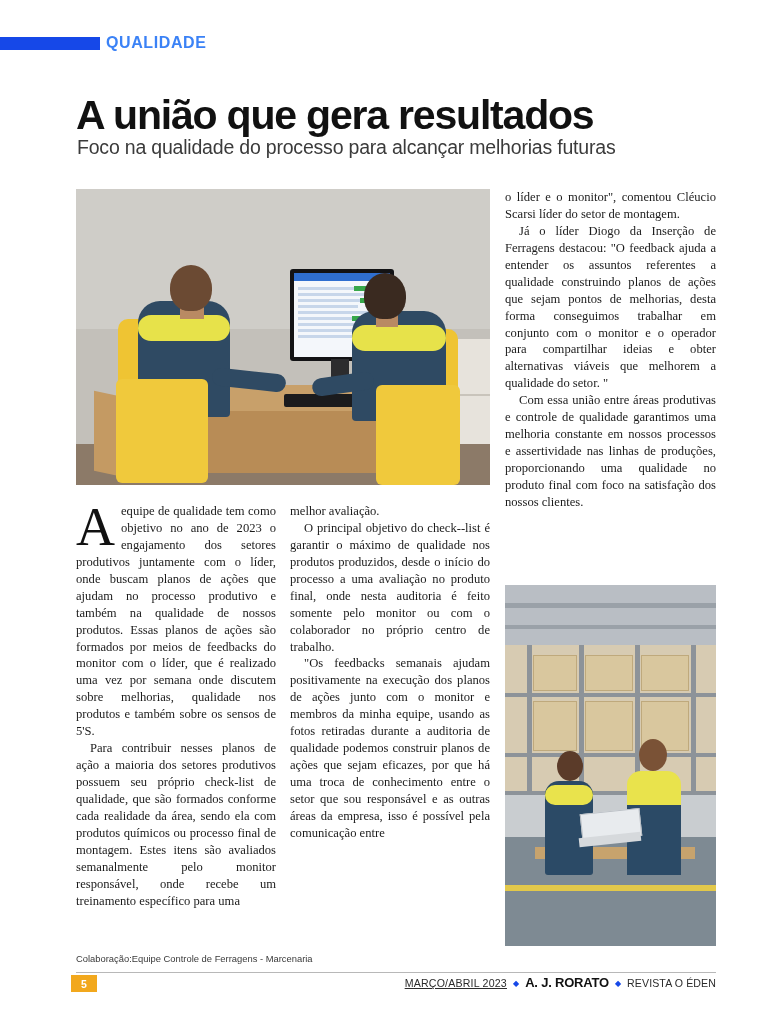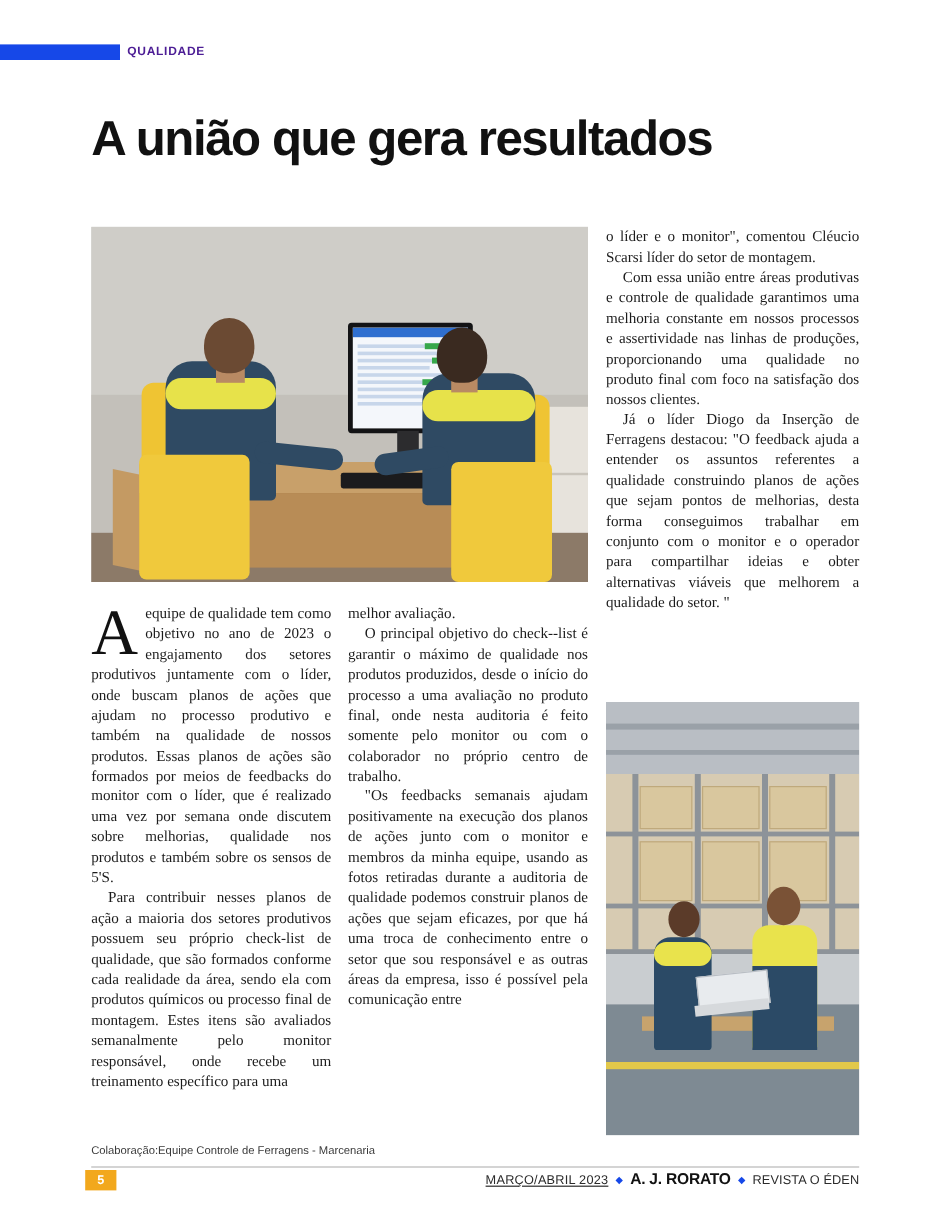--- a/index.html
+++ b/index.html
@@ -33,23 +33,23 @@
   }
   .kicker-bar {
     width: 100px;
     height: 13px;
     background: #1648e8;
     margin-left: 0px;
   }
   .kicker-text {
     font-family: "Liberation Sans", sans-serif;
     font-weight: bold;
-    font-size: 10px;
+    font-size: 16px;
     letter-spacing: 0.6px;
-    color: #4c1d95;
+    color: #3b82f6;
     margin-left: 6px;
   }
 
   .headline {
     position: absolute;
     left: 76px;
     top: 66px;
     width: 640px;
     font-family: "Liberation Sans", sans-serif;
     font-weight: bold;
@@ -239,20 +239,21 @@
 <body>
 
 <div class="page">
 
   <div class="kicker-row">
     <div class="kicker-bar"></div>
     <div class="kicker-text">QUALIDADE</div>
   </div>
 
   <h1 class="headline">A união que gera resultados</h1>
+  <div class="subhead">Foco na qualidade do processo para alcançar melhorias futuras</div>
 
   <div class="photo-top">
     <div class="p1-wall"></div>
     <div class="p1-wall-lower"></div>
     <div class="p1-cabinet"></div>
     <div class="p1-cabinet-line"></div>
     <div class="p1-floor"></div>
 
     <div class="p1-chair-l-back"></div>
     <div class="p1-chair-r-back"></div>
@@ -307,22 +308,22 @@
   </div>
 
   <div class="col col2">
     <p class="first">melhor avaliação.</p>
     <p>O principal objetivo do check--list é garantir o máximo de qualidade nos produtos produzidos, desde o início do processo a uma avaliação no produto final, onde nesta auditoria é feito somente pelo monitor ou com o colaborador no próprio centro de trabalho.</p>
     <p>"Os feedbacks semanais ajudam positivamente na execução dos planos de ações junto com o monitor e membros da minha equipe, usando as fotos retiradas durante a auditoria de qualidade podemos construir planos de ações que sejam eficazes, por que há uma troca de conhecimento entre o setor que sou responsável e as outras áreas da empresa, isso é possível pela comunicação entre</p>
   </div>
 
   <div class="col col3">
     <p class="first">o líder e o monitor", comentou Cléucio Scarsi líder do setor de montagem.</p>
+    <p>Já o líder Diogo da Inserção de Ferragens destacou: "O feedback ajuda a entender os assuntos referentes a qualidade construindo planos de ações que sejam pontos de melhorias, desta forma conseguimos trabalhar em conjunto com o monitor e o operador para compartilhar ideias e obter alternativas viáveis que melhorem a qualidade do setor. "</p>
     <p>Com essa união entre áreas produtivas e controle de qualidade garantimos uma melhoria constante em nossos processos e assertividade nas linhas de produções, proporcionando uma qualidade no produto final com foco na satisfação dos nossos clientes.</p>
-    <p>Já o líder Diogo da Inserção de Ferragens destacou: "O feedback ajuda a entender os assuntos referentes a qualidade construindo planos de ações que sejam pontos de melhorias, desta forma conseguimos trabalhar em conjunto com o monitor e o operador para compartilhar ideias e obter alternativas viáveis que melhorem a qualidade do setor. "</p>
   </div>
 
   <div class="photo-bottom">
     <div class="p2-bg"></div>
     <div class="p2-ceiling"></div>
     <div class="p2-beam" style="left:0; top:18px; width:211px; height:5px;"></div>
     <div class="p2-beam" style="left:0; top:40px; width:211px; height:4px;"></div>
     <div class="p2-rack"></div>
     <div class="p2-rack-shelf" style="top:108px;"></div>
     <div class="p2-rack-shelf" style="top:168px;"></div>

